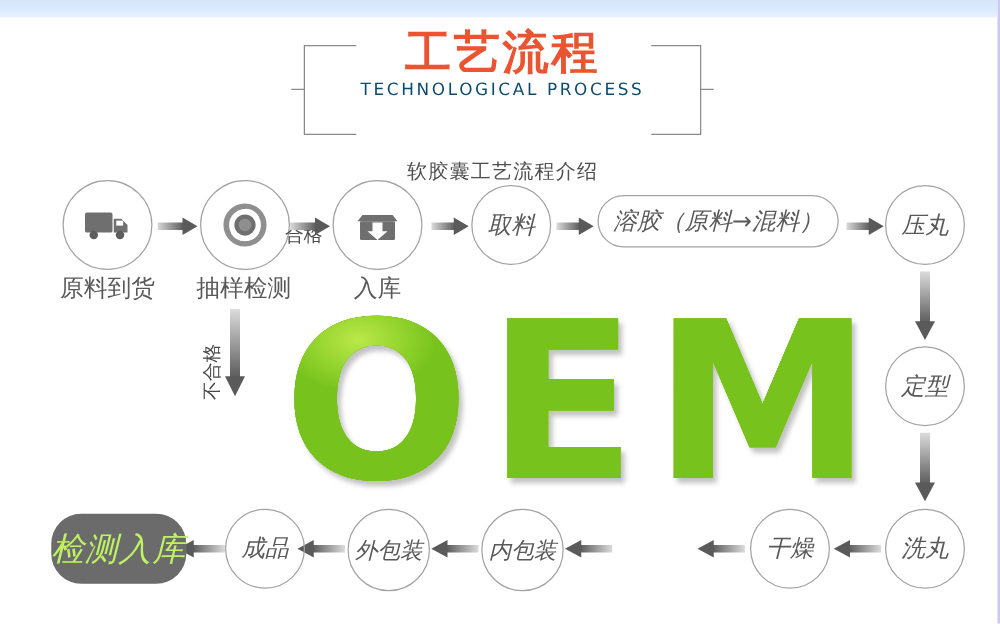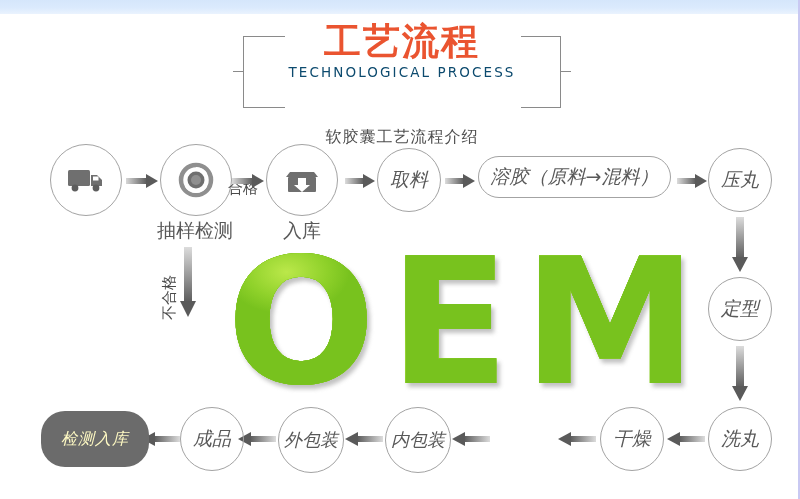--- a/index.html
+++ b/index.html
@@ -115,22 +115,22 @@
   }
   .pill {
     border: 1.4px solid #a3a3a3;
     border-radius: 22px;
     font-size: 19px;
     background: transparent;
   }
   .solid-box {
     background: #6b6b6b;
     border-radius: 24px;
-    color: #fef9c3;
-    font-size: 16px;
+    color: #bef264;
+    font-size: 26px;
     letter-spacing: 1px;
   }
   .caption {
     position: absolute;
     font-size: 19px; color: #595959;
     white-space: nowrap; text-align: center;
   }
   .smalllabel {
     position: absolute;
     font-size: 15px; color: #4a4a4a;
@@ -179,20 +179,21 @@
     <span class="icon-wrap">
       <svg viewBox="0 0 46 46" width="46" height="46">
         <rect x="5" y="13" width="22" height="16" rx="1.5" fill="#6f6f6f"></rect>
         <path d="M28 18 h6 l5 5 v6 h-11 z" fill="#6f6f6f"></path>
         <rect x="30" y="19.5" width="5.5" height="4" fill="#ffffff"></rect>
         <circle cx="12" cy="31" r="3.4" fill="#5d5d5d"></circle>
         <circle cx="33" cy="31" r="3.4" fill="#5d5d5d"></circle>
       </svg>
     </span>
   </div>
+  <div class="caption" style="left:36px; top:218px; width:100px;">原料到货</div>
 
   <div class="arrow-r" style="left:126px; top:172px; width:32px;">
     <svg viewBox="0 0 32 18" width="32" height="18">
       <defs>
           <linearGradient id="ag1" x1="0" x2="1">
             <stop offset="0" stop-color="#d7d7d7"></stop>
             <stop offset="1" stop-color="#5a5a5a"></stop>
           </linearGradient>
         </defs>
       <rect x="0" y="6" width="21" height="6" fill="url(#ag1)"></rect>

